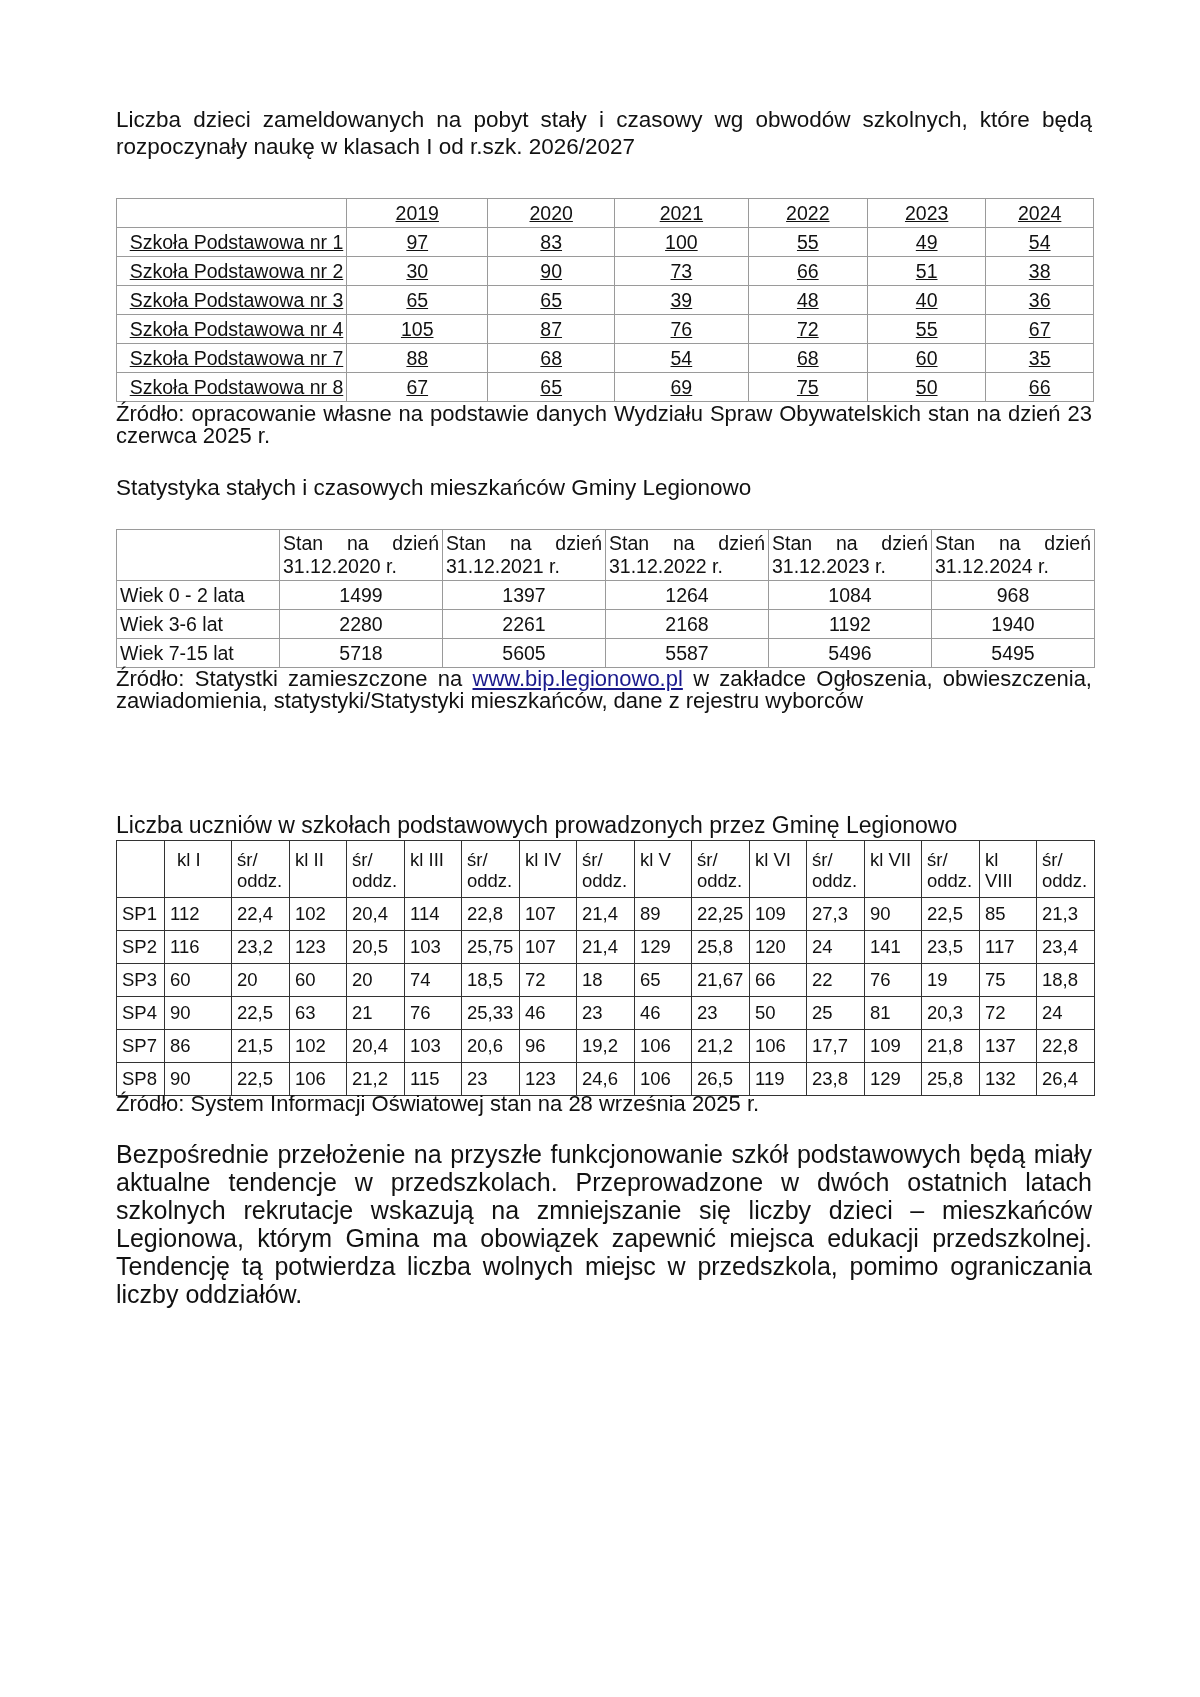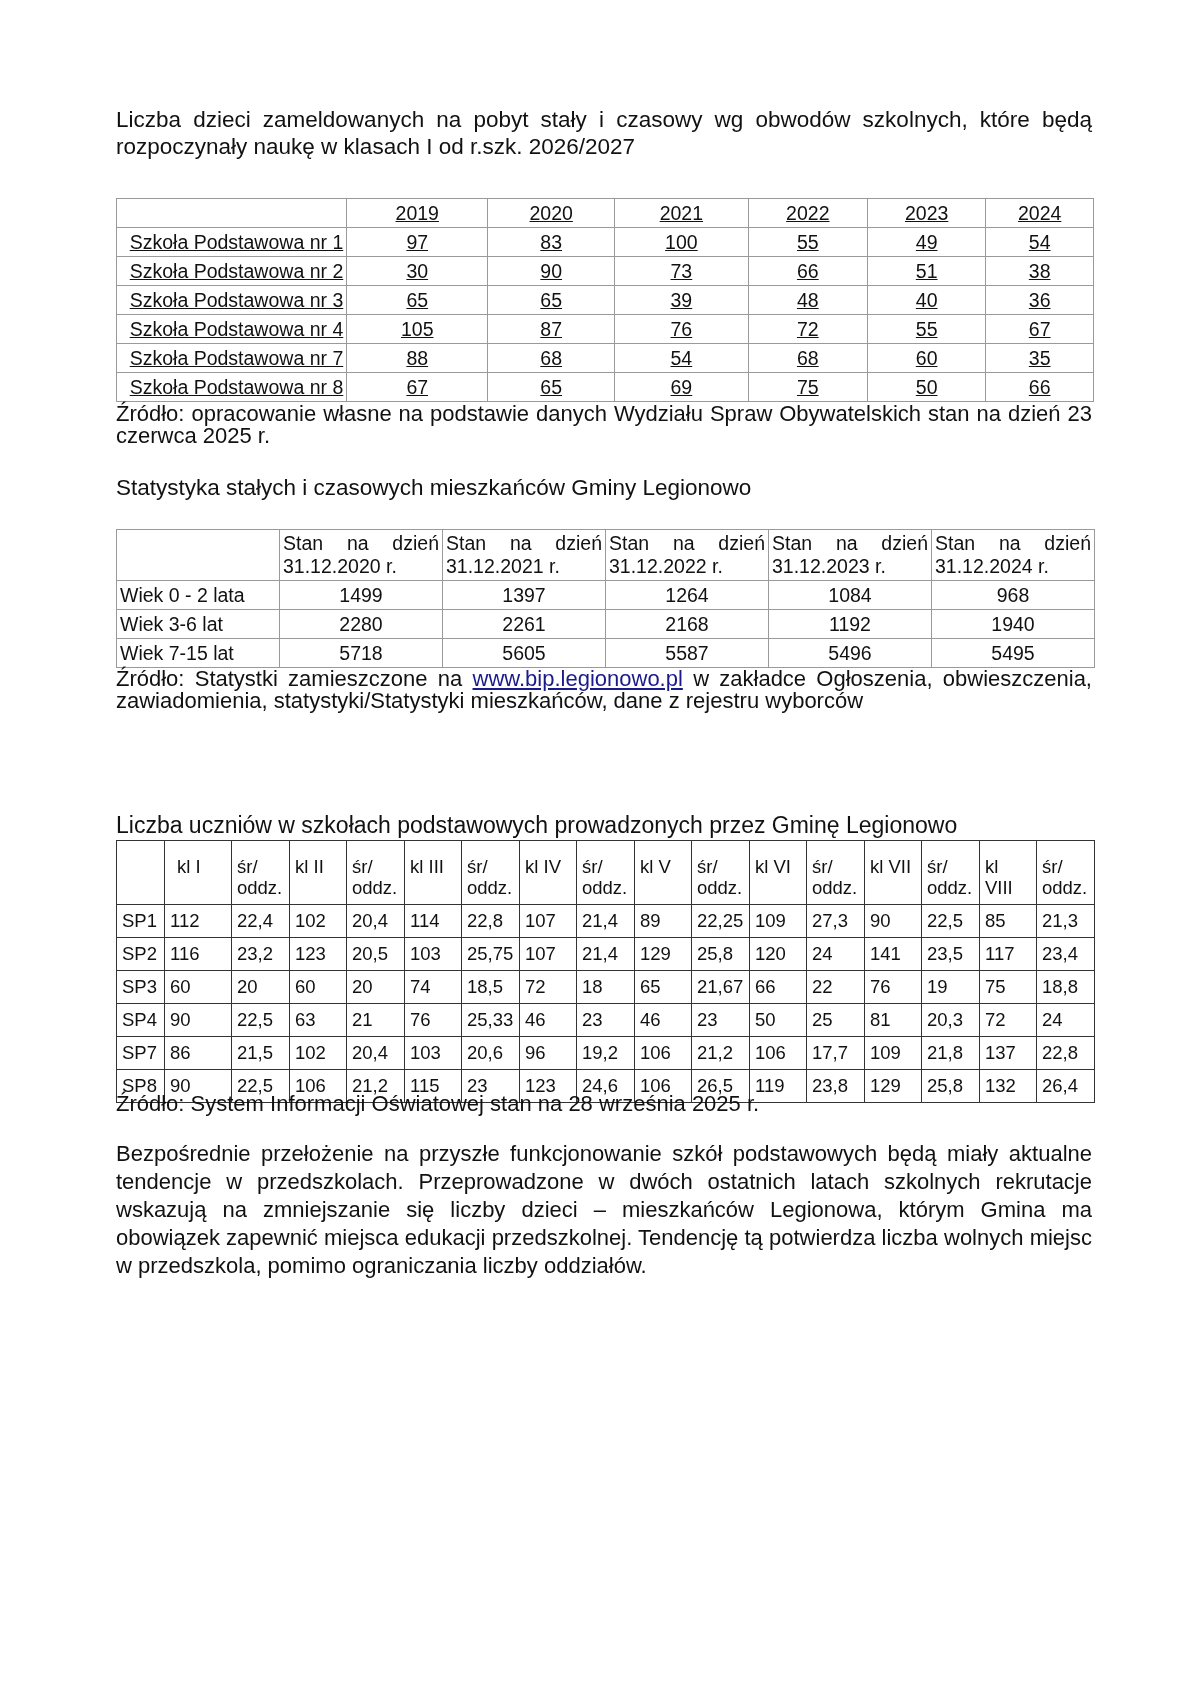--- a/index.html
+++ b/index.html
@@ -27,24 +27,24 @@
     #t1 td { height: 28px; text-align: center; text-decoration: underline; }
     #t1 td.lbl { text-align: right; }
     
     #t2 { top: 529px; width: 978px; }
     #t2 td { height: 28px; text-align: center; }
     #t2 td.lbl { text-align: left; }
     #t2 td.hdr { text-align: justify; text-align-last: left; white-space: normal; line-height: 23px; height: 48px; vertical-align: top; padding-top: 2px; }
     
     #t3 { top: 840px; width: 978px; border: 1.5px solid #222; }
     #t3 td { border: 1.5px solid #333; height: 32px; text-align: left; font-size: 18.5px; padding: 0 5px; }
-    #t3 td.hdr { height: 48px; vertical-align: top; white-space: normal; line-height: 21px; padding-top: 15px; }
+    #t3 td.hdr { height: 48px; vertical-align: top; white-space: normal; line-height: 21px; padding-top: 8px; }
     .body-text {
       position: absolute; left: 0; width: 976px; top: 1140px;
-      font-size: 22px; line-height: 28px; text-align: justify;
+      font-size: 25px; line-height: 28px; text-align: justify;
     }
   </style>
 </head>
 <body>
 
 <div class="page">
 
   <div class="title" style="top:106px;">Liczba dzieci zameldowanych na pobyt stały i czasowy wg obwodów szkolnych, które będą rozpoczynały naukę w klasach I od r.szk. 2026/2027</div>
 
   <table id="t1">

